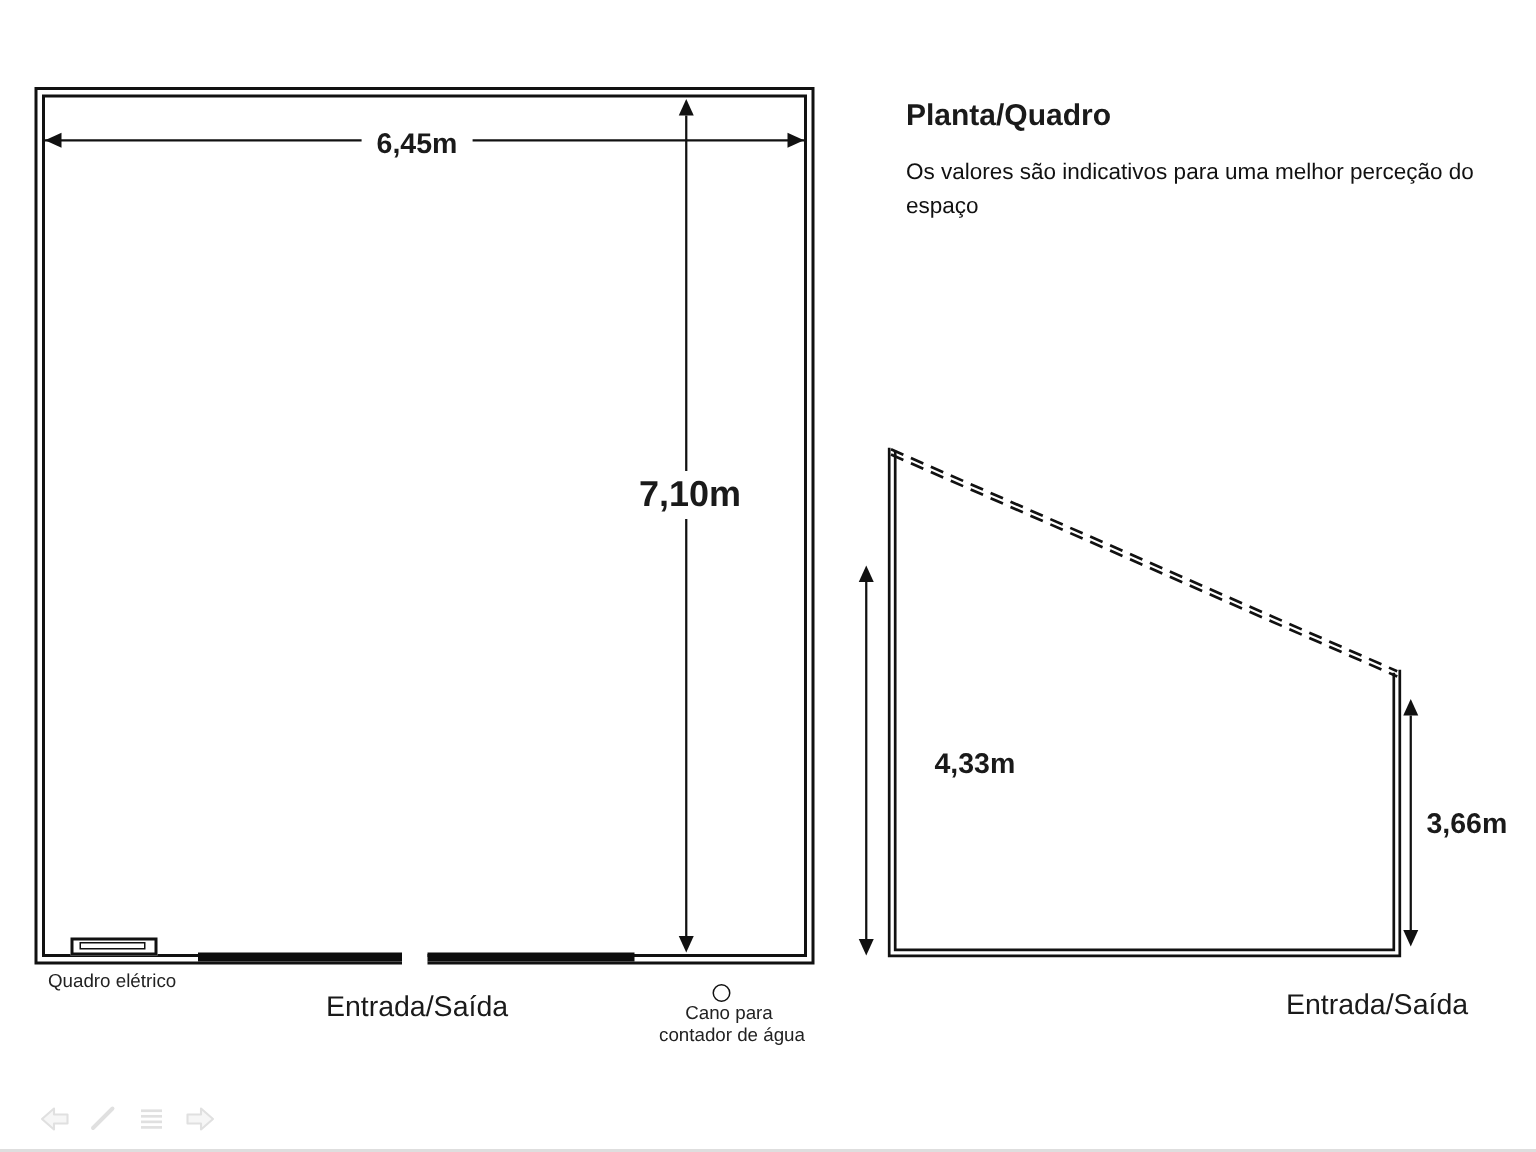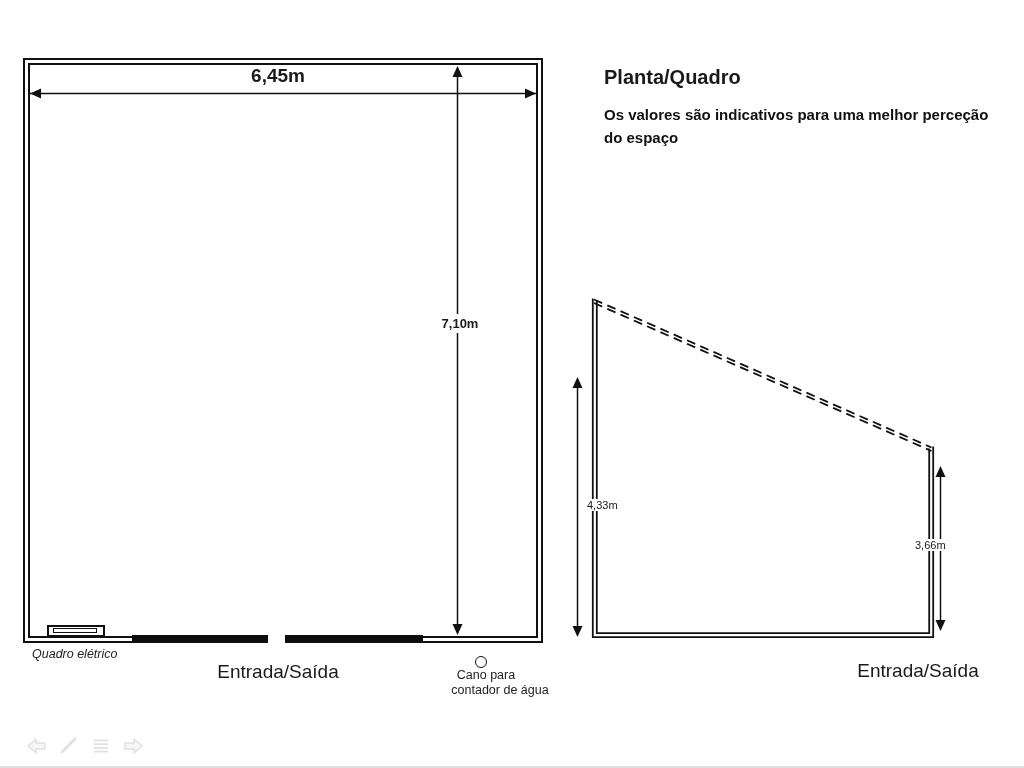--- a/index.html
+++ b/index.html
@@ -24,21 +24,21 @@
   .panel-box-inner{
     position:absolute;left:4px;top:1px;width:44px;height:5px;
     box-sizing:border-box;border:1px solid #111;background:#fff;
   }
   .water-circle{
     left:475px;top:656px;width:12px;height:12px;box-sizing:border-box;
     border:1.5px solid #111;border-radius:50%;background:#fff;
   }
   
   .dim{font-weight:bold;font-size:19px;background:#fff;white-space:nowrap;}
-  .dim-sm{font-weight:normal;font-size:11px;background:#fff;white-space:nowrap;}
+  .dim-sm{font-weight:bold;font-size:19px;background:#fff;white-space:nowrap;margin-left:36px;}
   .big-label{font-weight:normal;font-size:19px;white-space:nowrap;}
   .small-label{font-size:12.5px;color:#222;white-space:nowrap;}
   .center{transform:translateX(-50%);}
   .title{font-weight:bold;font-size:20px;white-space:nowrap;}
   .subtitle{font-size:15px;line-height:23px;width:392px;color:#111;}
   
   svg.linework{left:0;top:0;pointer-events:none;}
   
   .toolbar{left:26px;top:736px;display:flex;gap:10px;}
   .tb-btn{width:22px;height:20px;cursor:pointer;}
@@ -90,33 +90,33 @@
     <polygon points="577.5,637 572.5,626 582.5,626" stroke="none"></polygon>
   </g>
 
   <g stroke="#111" fill="#111">
     <line x1="940.5" y1="477" x2="940.5" y2="620" stroke-width="1.5"></line>
     <polygon points="940.5,466 935.5,477 945.5,477" stroke="none"></polygon>
     <polygon points="940.5,631 935.5,620 945.5,620" stroke="none"></polygon>
   </g>
 </svg>
 
-<div class="abs dim center" style="left:278px;top:65px;padding:0 10px;">6,45m</div>
+<div class="abs dim center" style="left:278px;top:86px;padding:0 10px;">6,45m</div>
 
-<div class="abs dim center" style="left:460px;top:314px;padding:2px 6px;font-size:13px;">7,10m</div>
+<div class="abs dim center" style="left:460px;top:314px;padding:2px 6px;font-size:24px;">7,10m</div>
 
-<div class="abs small-label" style="left:32px;top:647px;font-style:italic;">Quadro elétrico</div>
+<div class="abs small-label" style="left:32px;top:647px;">Quadro elétrico</div>
 
 <div class="abs big-label center" style="left:278px;top:661px;">Entrada/Saída</div>
 
 <div class="abs small-label center" style="left:486px;top:668px;text-align:right;">Cano para</div>
-<div class="abs small-label center" style="left:488px;top:683px;margin-left:12px;">contador de água</div>
+<div class="abs small-label center" style="left:488px;top:683px;">contador de água</div>
 
 <div class="abs title" style="left:604px;top:66px;">Planta/Quadro</div>
-<div class="abs subtitle" style="left:604px;top:103px;font-weight:bold;">Os valores são indicativos para uma melhor perceção do espaço</div>
+<div class="abs subtitle" style="left:604px;top:103px;">Os valores são indicativos para uma melhor perceção do espaço</div>
 
 <div class="abs dim-sm" style="left:584px;top:499px;padding:0 3px;">4,33m</div>
 
 <div class="abs dim-sm" style="left:911px;top:539px;padding:0 4px;">3,66m</div>
 
 <div class="abs big-label center" style="left:918px;top:660px;">Entrada/Saída</div>
 
 <div class="abs toolbar">
   <svg class="tb-btn" viewBox="0 0 22 20">
     <polygon points="2,10 10,3 10,7 19,7 19,13 10,13 10,17" fill="#f6f6f6" stroke="#e0e0e0" stroke-width="1.4" stroke-linejoin="round"></polygon>

